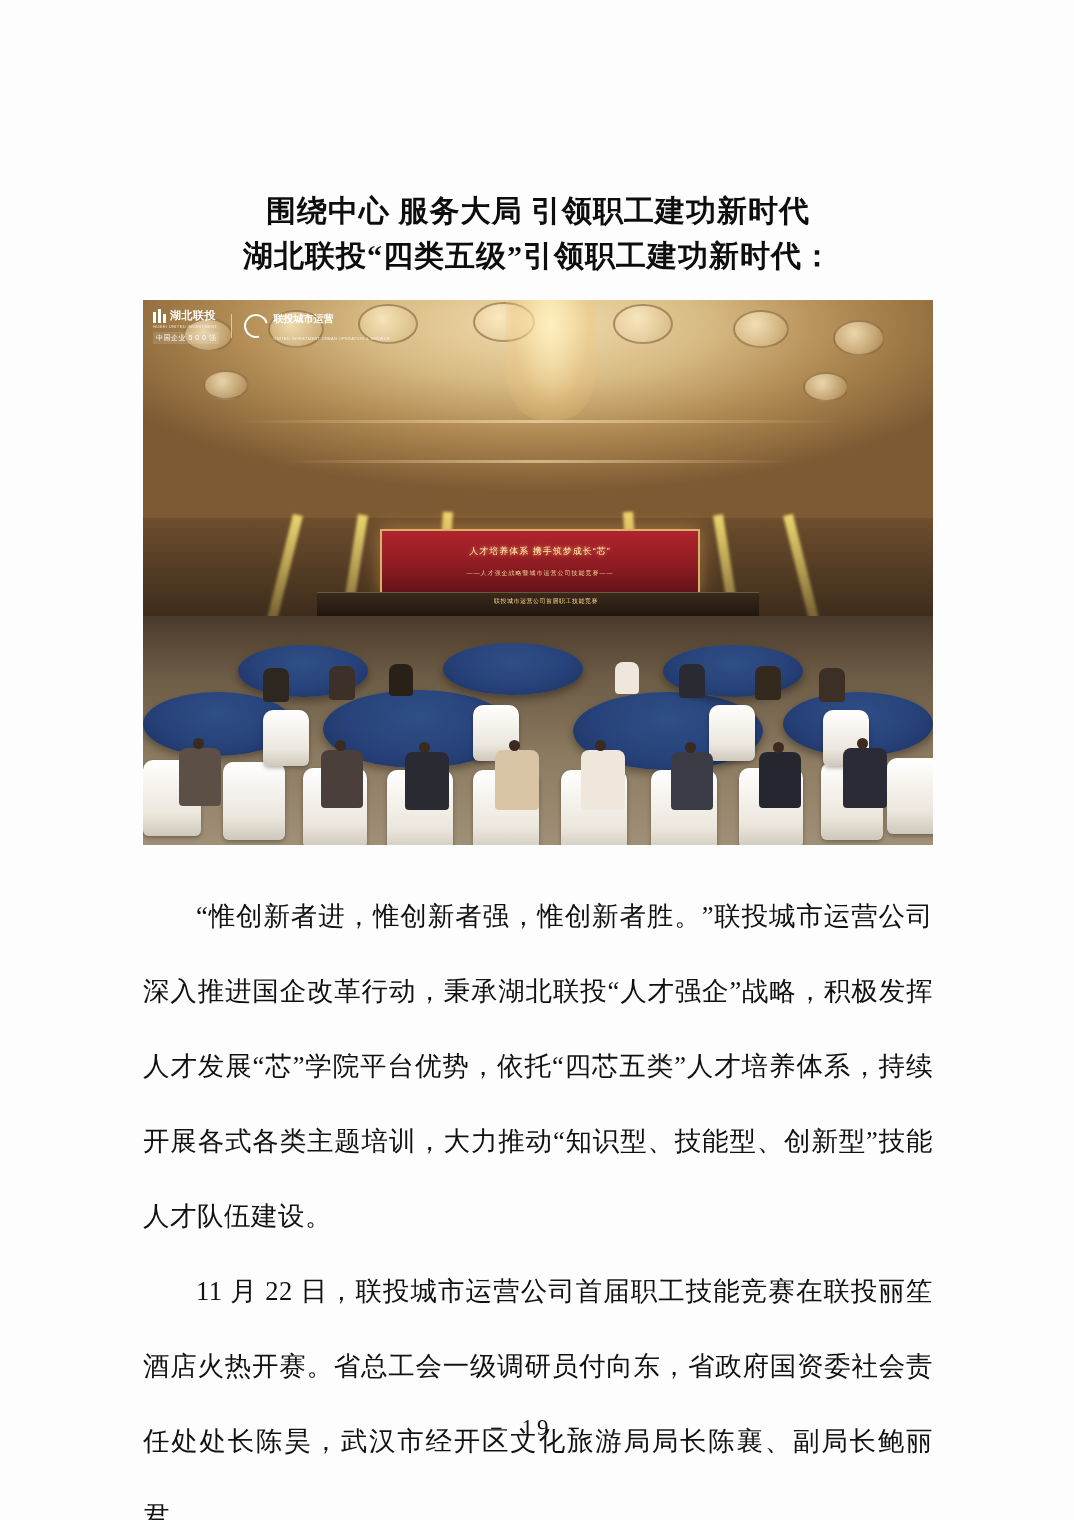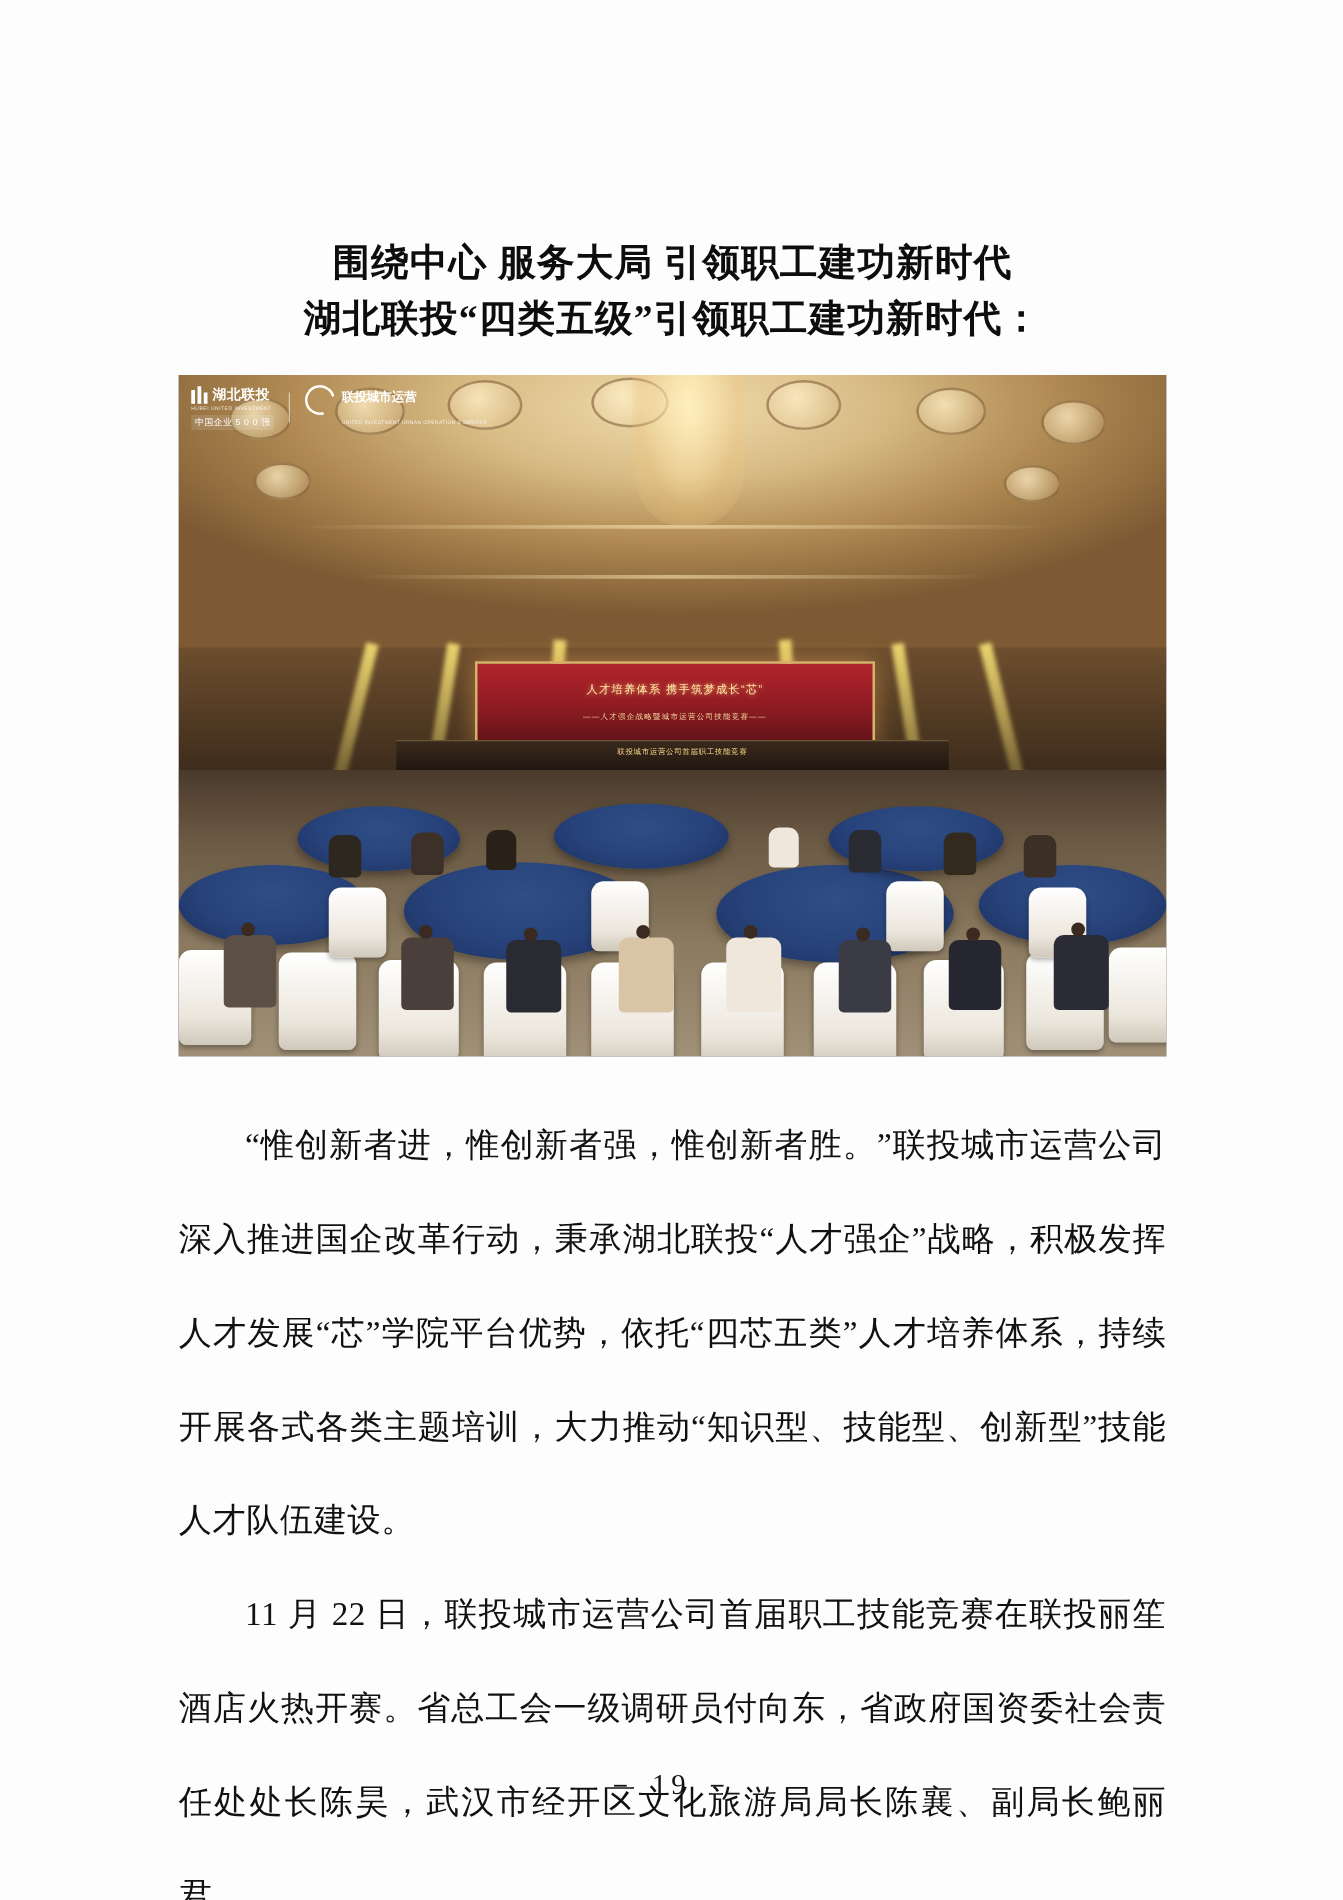--- a/index.html
+++ b/index.html
@@ -225,21 +225,21 @@
     font-family: "Liberation Sans", sans-serif;
     letter-spacing: .5px;
   }
   .logo-div {
     width: 1px;
     height: 24px;
     background: rgba(255,255,255,0.55);
   }
   .logo2 {
     display: flex;
-    align-items: flex-start;
+    align-items: center;
     gap: 5px;
   }
   .logo2-swirl {
     width: 20px; height: 20px;
     border: 2px solid #ffffff;
     border-right-color: transparent;
     border-radius: 50%;
     transform: rotate(30deg);
   }
   .logo2-text-cn {

